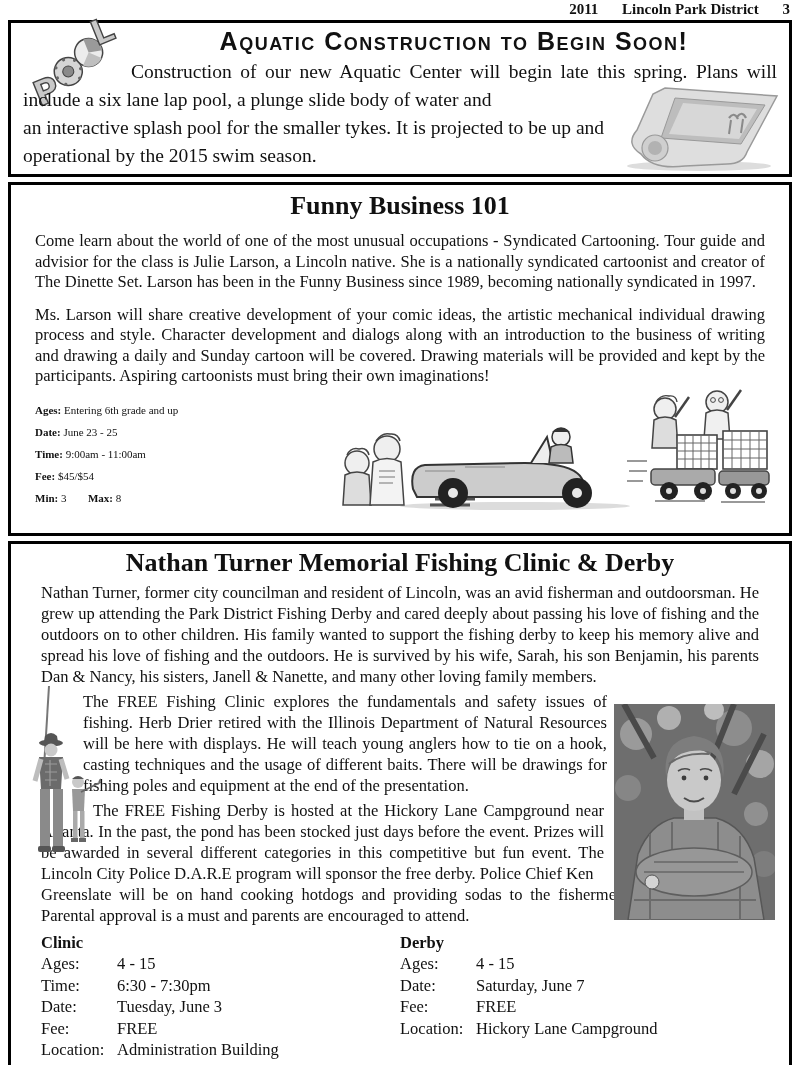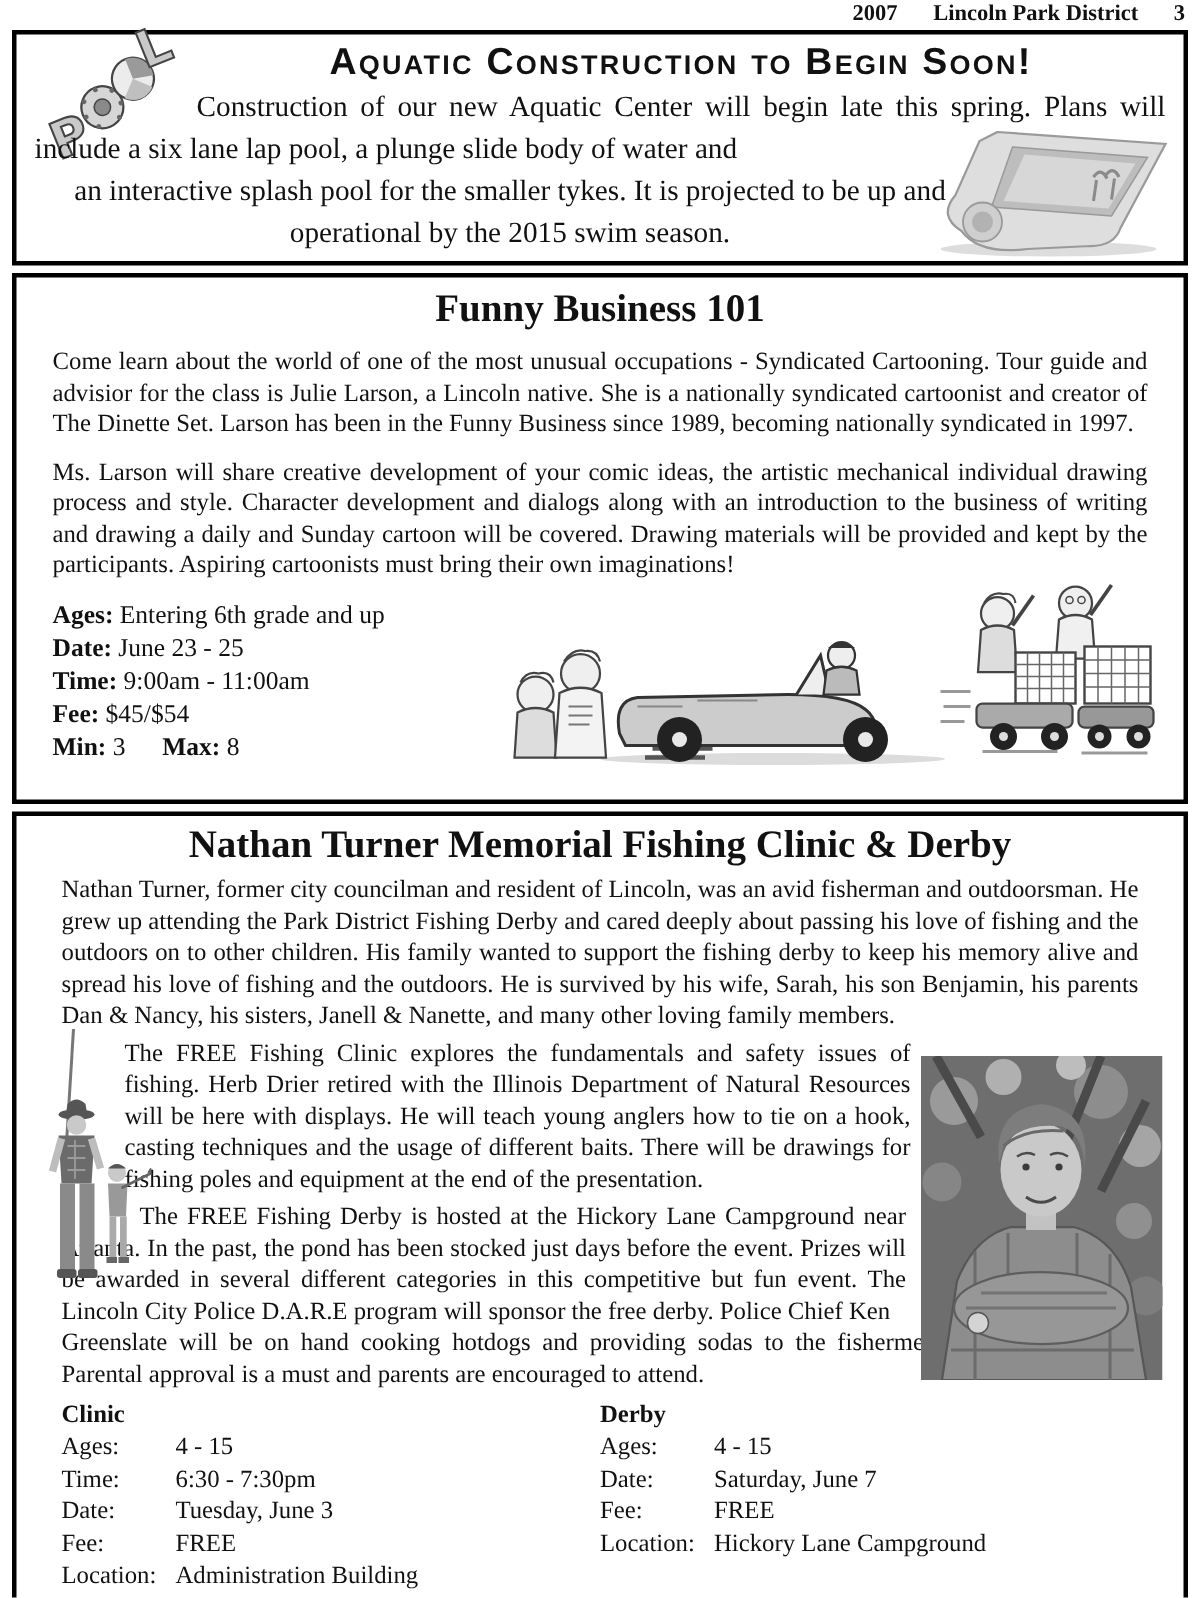--- a/index.html
+++ b/index.html
@@ -40,38 +40,38 @@
     letter-spacing:1.5px;
     text-align:center;
     margin:2px 0 2px 0;
   }
   .aquatic-body{
     font-size:19.5px;
     line-height:28px;
     margin:0;
   }
   .aquatic-body.justified{text-align:justify;}
-  .aquatic-tail{margin-right:120px;text-align:center;}
+  .aquatic-tail{margin-right:120px;}
   .pool-art{position:absolute;right:8px;bottom:2px;width:168px;height:88px;}
   
   .funny{padding:2px 24px 22px 24px;}
   .section-title{
     font-size:26px;
     font-weight:bold;
     text-align:center;
     margin:4px 0 10px 0;
   }
   .fb-para{
     font-size:16.5px;
     line-height:20.5px;
     text-align:justify;
     margin:0 0 12px 0;
   }
   .fb-bottom{position:relative;height:112px;}
-  .detail-row{font-size:17px;line-height:22px;white-space:nowrap;}
+  .detail-row{font-size:11px;line-height:22px;white-space:nowrap;}
   .detail-label{font-weight:bold;}
   .detail-gap{display:inline-block;width:16px;}
   .cartoon-car{position:absolute;left:300px;bottom:-2px;width:300px;height:104px;}
   .cartoon-carts{position:absolute;right:-8px;bottom:4px;width:148px;height:120px;}
   
   .fishing{padding:2px 30px 4px 30px;}
   .fishing .section-title{margin:2px 0 4px 0;}
   .fish-body{position:relative;font-size:16.5px;line-height:21px;}
   .fish-para{text-align:justify;margin:0 0 4px 0;}
   .fish-p2{margin-left:42px;margin-right:152px;}
@@ -92,21 +92,21 @@
     font-size:20px;
     margin:4px 0 6px 0;
   }
   .more-info .prefix{font-style:italic;margin-right:7px;}
   .more-info .url{text-decoration:underline;color:#111;}
 </style>
 </head>
 <body>
 
 <div class="page-header">
-  <span>2007</span>
+  <span>2011</span>
   <span>Lincoln Park District</span>
   <span>3</span>
 </div>
 
 <div class="box aquatic">
   <div class="aquatic-logo">
     <svg width="102" height="84" viewBox="0 0 102 84">
       <g transform="rotate(-22 51 42)">
         <text x="4" y="66" font-family="DejaVu Sans" font-size="34" font-weight="bold" fill="#c9c9c9" stroke="#444" stroke-width="1.4">P</text>
         <circle cx="44" cy="44" r="14" fill="#d6d6d6" stroke="#444" stroke-width="1.5"></circle>

